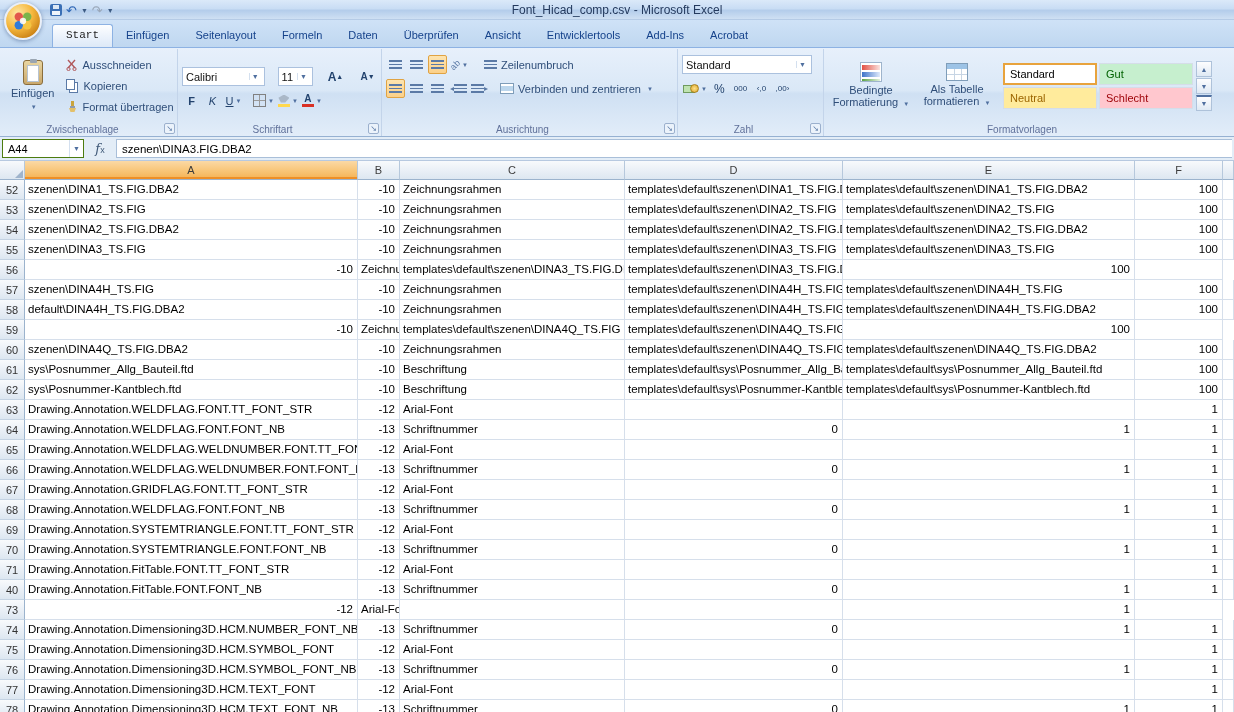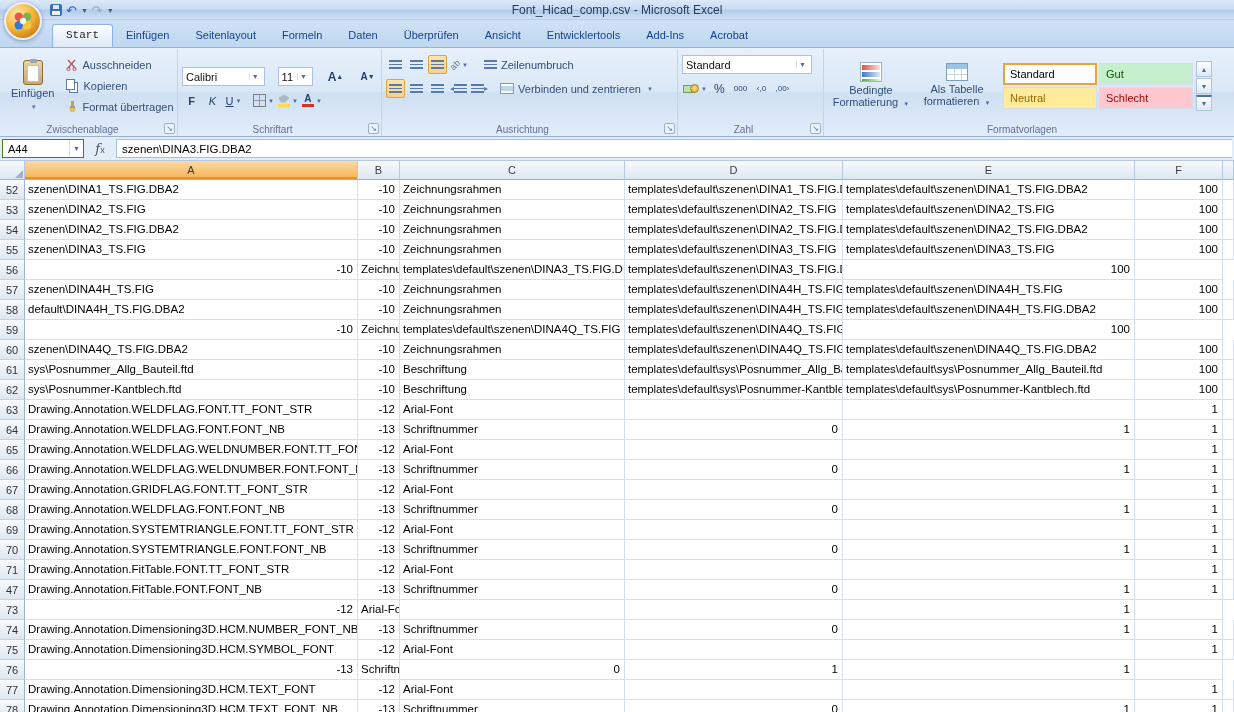--- a/index.html
+++ b/index.html
@@ -585,21 +585,21 @@
       <div class="rowhead">71</div>
       <div class="cell">Drawing.Annotation.FitTable.FONT.TT_FONT_STR</div>
       <div class="cell num">-12</div>
       <div class="cell">Arial-Font</div>
       <div class="cell"></div>
       <div class="cell"></div>
       <div class="cell num">1</div>
       <div class="cell"></div>
     </div>
     <div class="sheet-row">
-      <div class="rowhead">47</div>
+      <div class="rowhead">40</div>
       <div class="cell">Drawing.Annotation.FitTable.FONT.FONT_NB</div>
       <div class="cell num">-13</div>
       <div class="cell">Schriftnummer</div>
       <div class="cell num">0</div>
       <div class="cell num">1</div>
       <div class="cell num">1</div>
       <div class="cell"></div>
     </div>
     <div class="sheet-row">
       <div class="rowhead">73</div>
@@ -625,20 +625,21 @@
       <div class="cell">Drawing.Annotation.Dimensioning3D.HCM.SYMBOL_FONT</div>
       <div class="cell num">-12</div>
       <div class="cell">Arial-Font</div>
       <div class="cell"></div>
       <div class="cell"></div>
       <div class="cell num">1</div>
       <div class="cell"></div>
     </div>
     <div class="sheet-row">
       <div class="rowhead">76</div>
+      <div class="cell">Drawing.Annotation.Dimensioning3D.HCM.SYMBOL_FONT_NB</div>
       <div class="cell num">-13</div>
       <div class="cell">Schriftnummer</div>
       <div class="cell num">0</div>
       <div class="cell num">1</div>
       <div class="cell num">1</div>
       <div class="cell"></div>
     </div>
     <div class="sheet-row">
       <div class="rowhead">77</div>
       <div class="cell">Drawing.Annotation.Dimensioning3D.HCM.TEXT_FONT</div>

